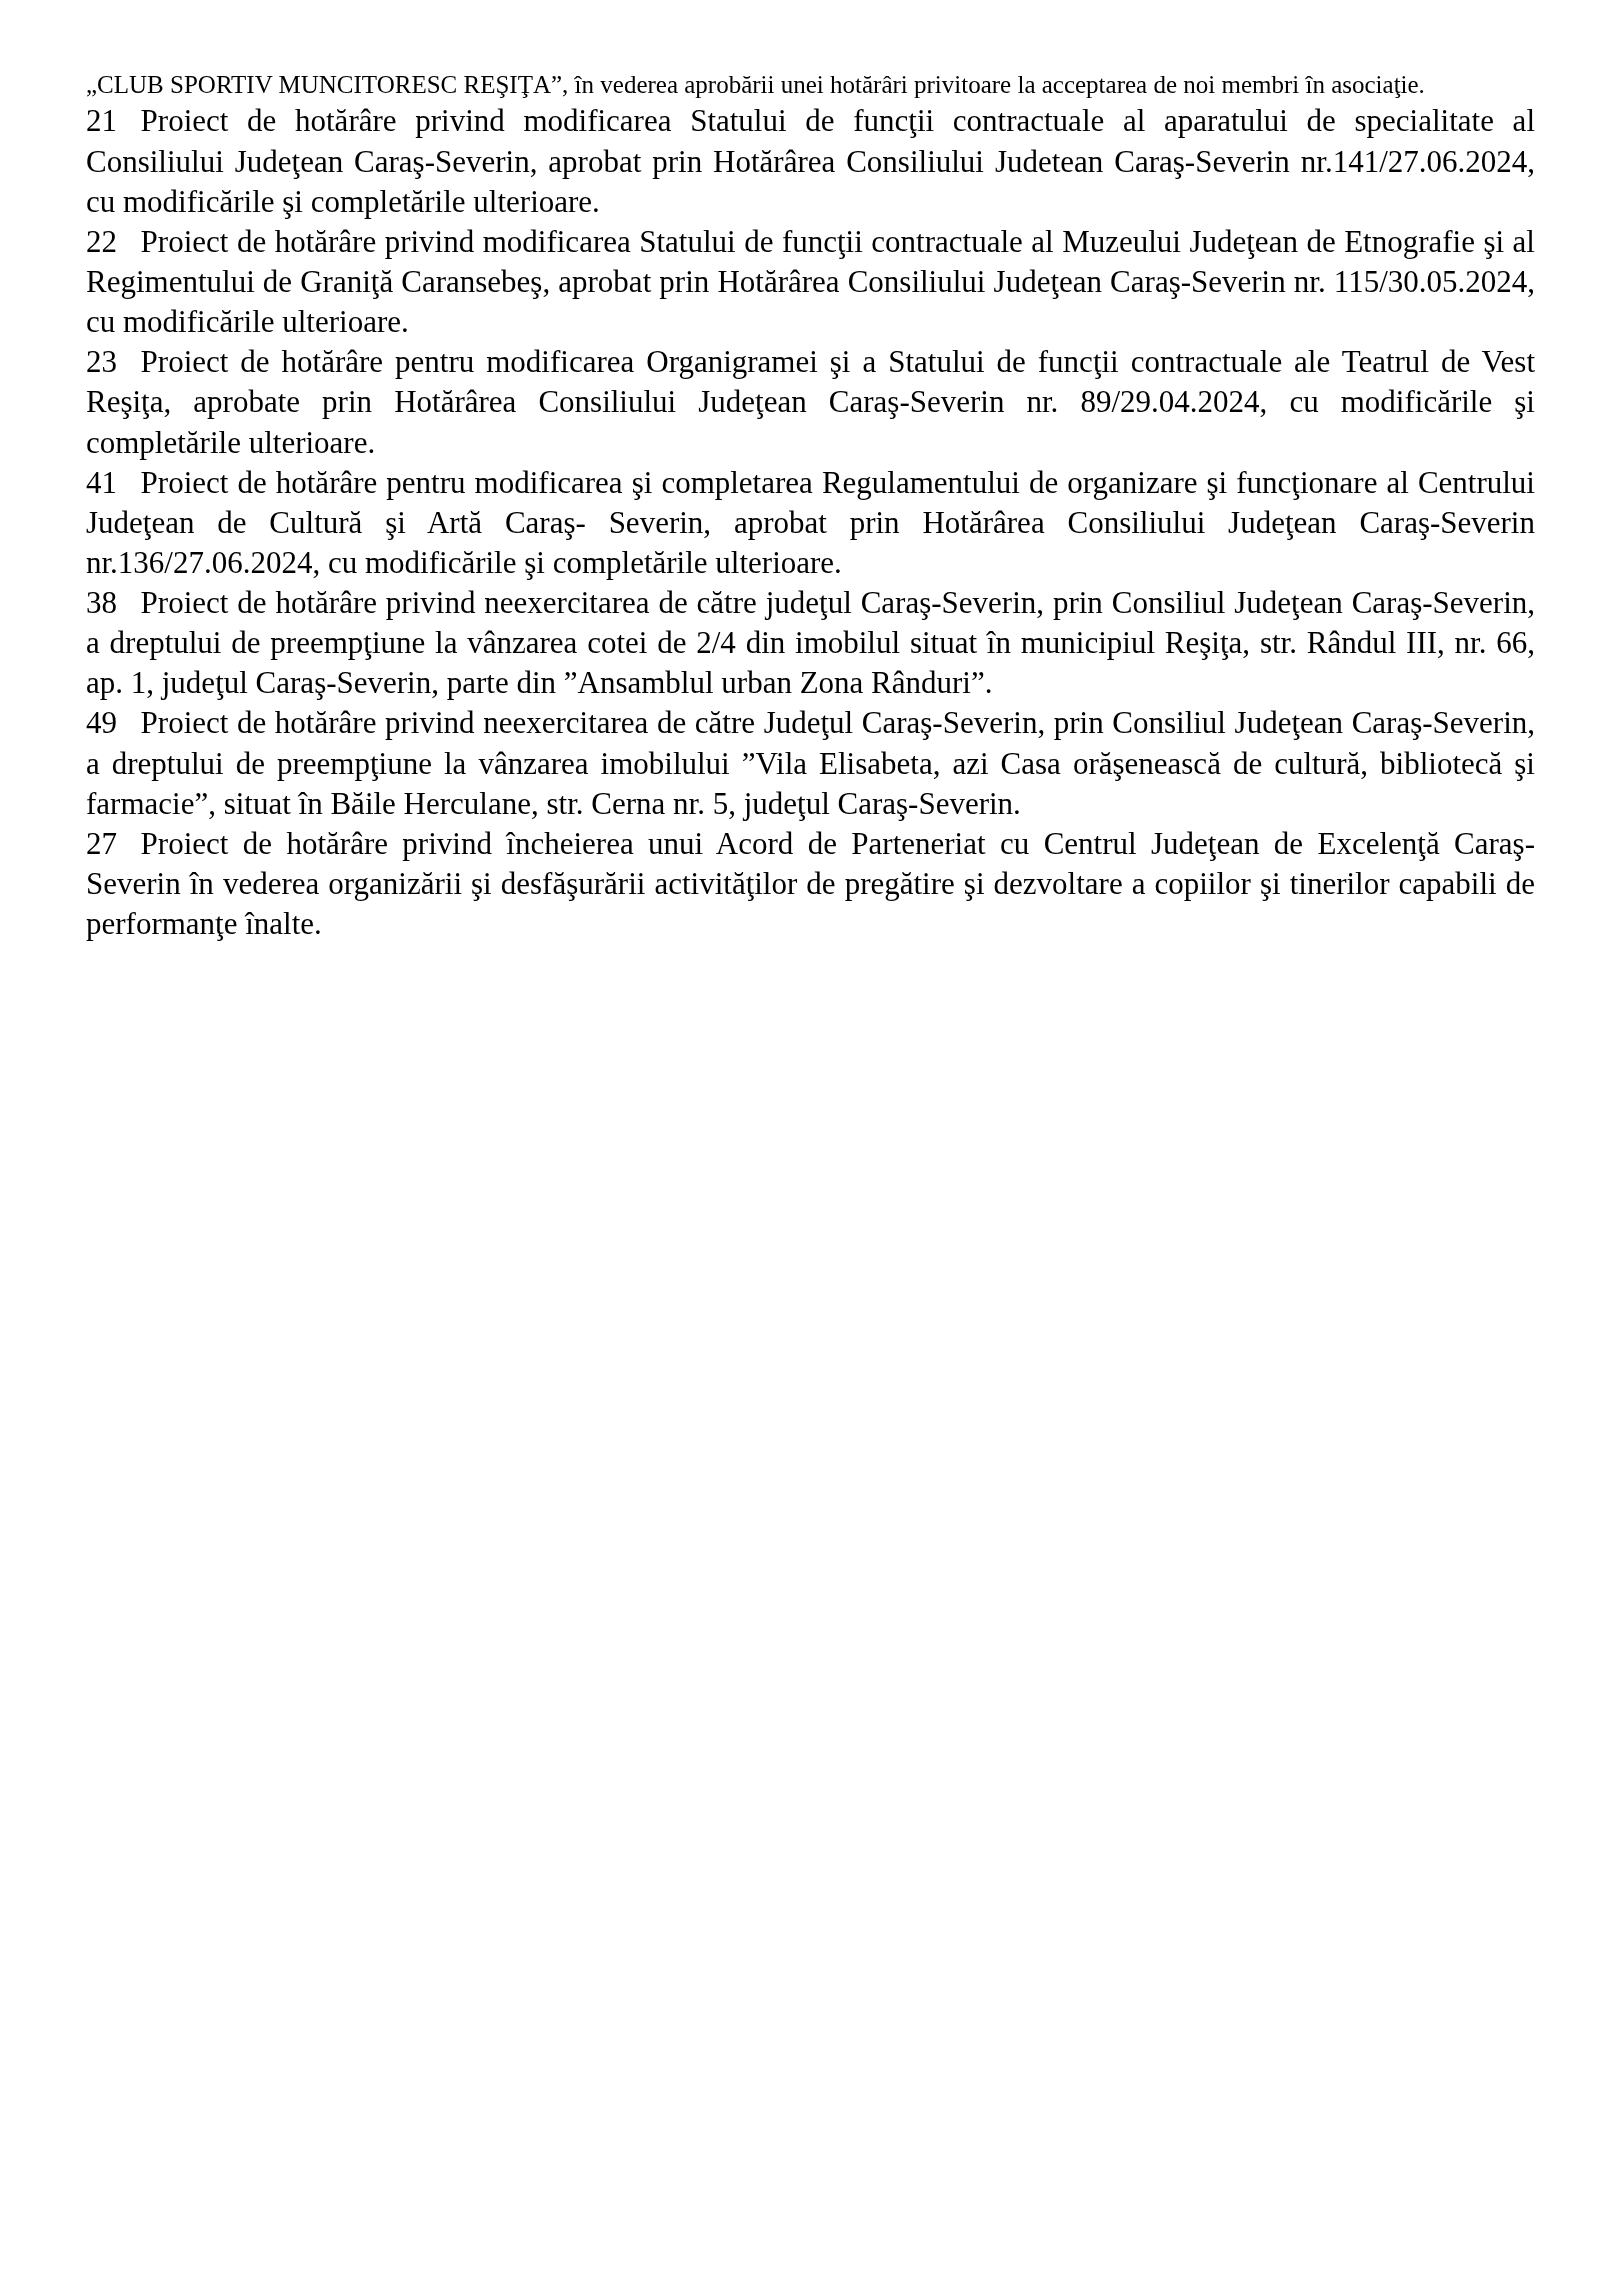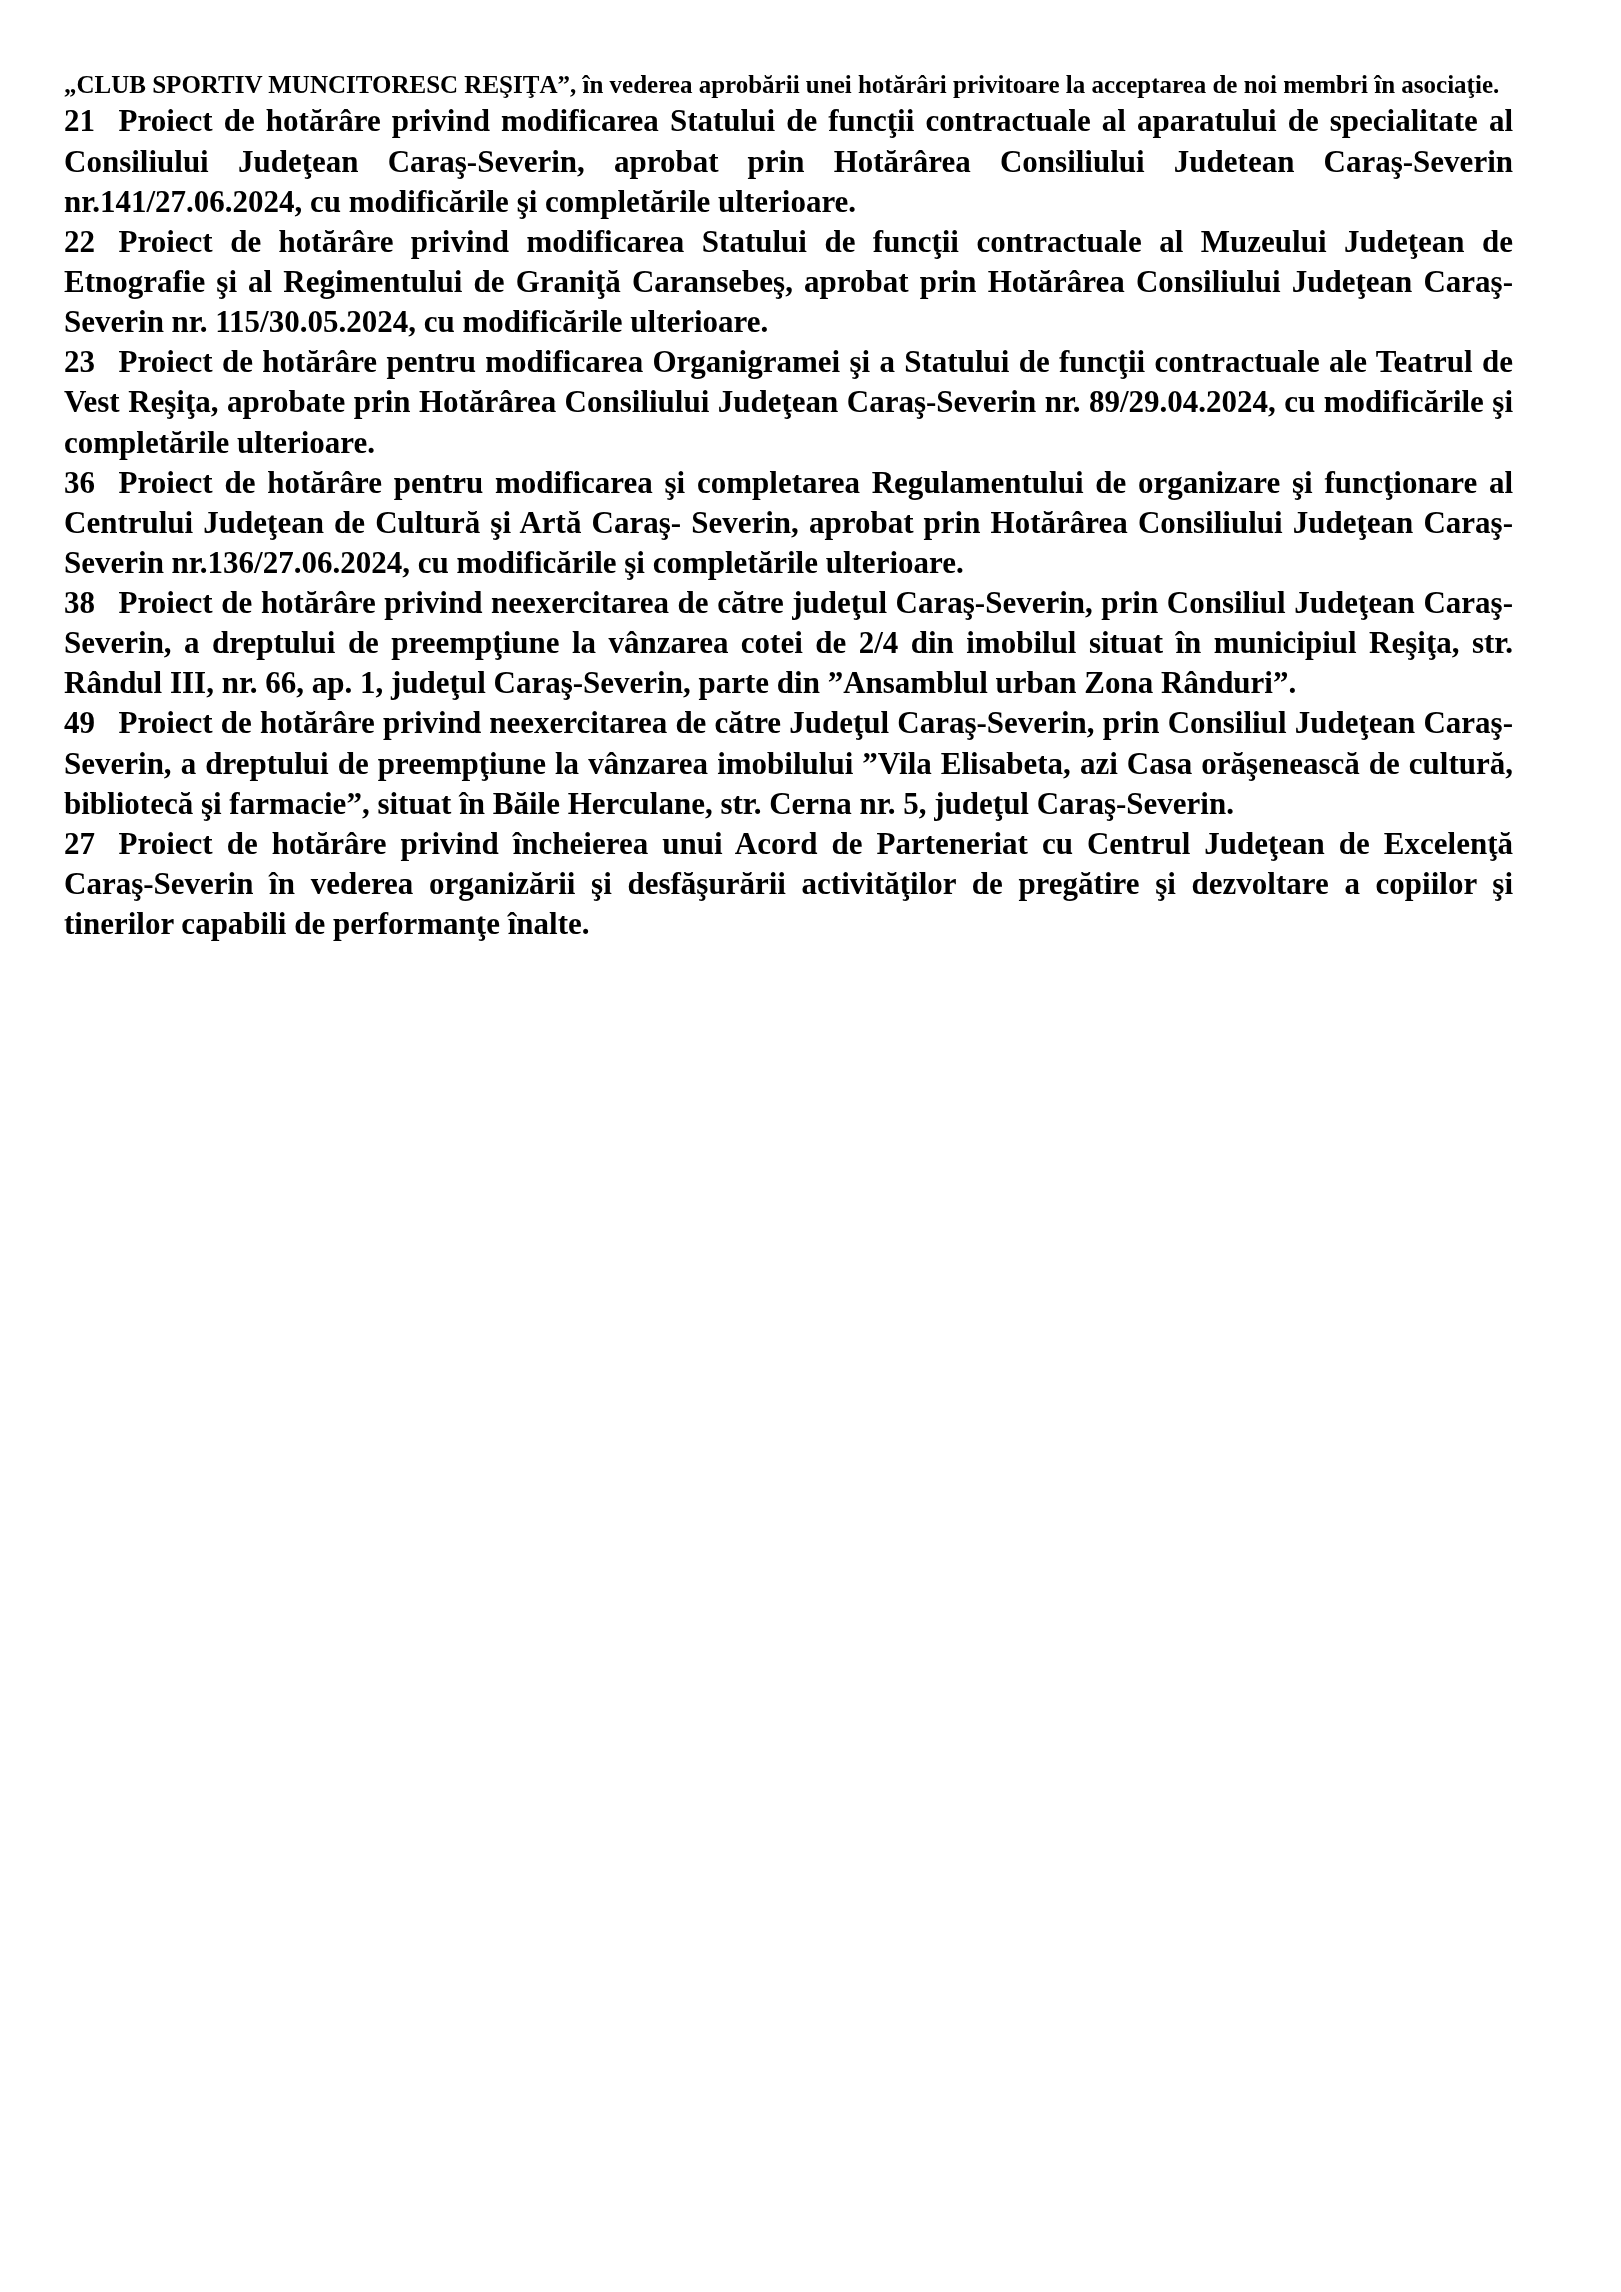--- a/index.html
+++ b/index.html
@@ -12,22 +12,21 @@
     height: 2293px;
     font-family: "Liberation Serif", serif;
     color: #000000;
     overflow: hidden;
   }
   .page {
     position: relative;
     width: 1312px;
     height: 2293px;
     box-sizing: border-box;
-    padding: 69px 86px 0 64px;
-    font-weight: bold;
+    padding: 69px 86px 0 86px;
   }
   .doc-body {
     width: 1449px;
   }
   p.para {
     margin: 0;
     font-size: 25px;
     line-height: 1.295;
     text-align: justify;
     text-justify: inter-word;
@@ -71,21 +70,21 @@
 
     <p class="item last-line-nojustify">
       <span class="item-num">22</span><span class="item-gap"></span><span>Proiect de hotărâre privind modificarea  Statului de funcţii contractuale al Muzeului  Judeţean de Etnografie şi al Regimentului de Graniţă Caransebeş, aprobat prin Hotărârea Consiliului Judeţean Caraş-Severin nr. 115/30.05.2024, cu modificările ulterioare.</span>
     </p>
 
     <p class="item last-line-nojustify">
       <span class="item-num">23</span><span class="item-gap"></span><span>Proiect de hotărâre pentru modificarea Organigramei şi a Statului de funcţii contractuale ale Teatrul de Vest Reşiţa, aprobate prin Hotărârea Consiliului Judeţean Caraş-Severin  nr. 89/29.04.2024, cu modificările şi completările ulterioare.</span>
     </p>
 
     <p class="item last-line-nojustify">
-      <span class="item-num">36</span><span class="item-gap"></span><span>Proiect de hotărâre pentru modificarea şi completarea Regulamentului de organizare şi funcţionare al Centrului Judeţean de Cultură şi Artă Caraş- Severin, aprobat  prin Hotărârea Consiliului Judeţean Caraş-Severin nr.136/27.06.2024, cu modificările şi completările ulterioare.</span>
+      <span class="item-num">41</span><span class="item-gap"></span><span>Proiect de hotărâre pentru modificarea şi completarea Regulamentului de organizare şi funcţionare al Centrului Judeţean de Cultură şi Artă Caraş- Severin, aprobat  prin Hotărârea Consiliului Judeţean Caraş-Severin nr.136/27.06.2024, cu modificările şi completările ulterioare.</span>
     </p>
 
     <p class="item last-line-nojustify">
       <span class="item-num">38</span><span class="item-gap"></span><span>Proiect de hotărâre privind neexercitarea de către judeţul Caraş-Severin, prin Consiliul Judeţean Caraş-Severin, a dreptului de preempţiune la vânzarea cotei de 2/4 din imobilul situat în municipiul Reşiţa, str. Rândul III, nr. 66, ap. 1, judeţul  Caraş-Severin,  parte din ”Ansamblul urban Zona Rânduri”.</span>
     </p>
 
     <p class="item last-line-nojustify">
       <span class="item-num">49</span><span class="item-gap"></span><span>Proiect de hotărâre privind neexercitarea de către Judeţul Caraş-Severin, prin Consiliul Judeţean Caraş-Severin, a dreptului de preempţiune la vânzarea imobilului ”Vila Elisabeta, azi Casa orăşenească de cultură, bibliotecă şi farmacie”, situat în Băile Herculane, str. Cerna nr. 5, judeţul Caraş-Severin.</span>
     </p>
 

